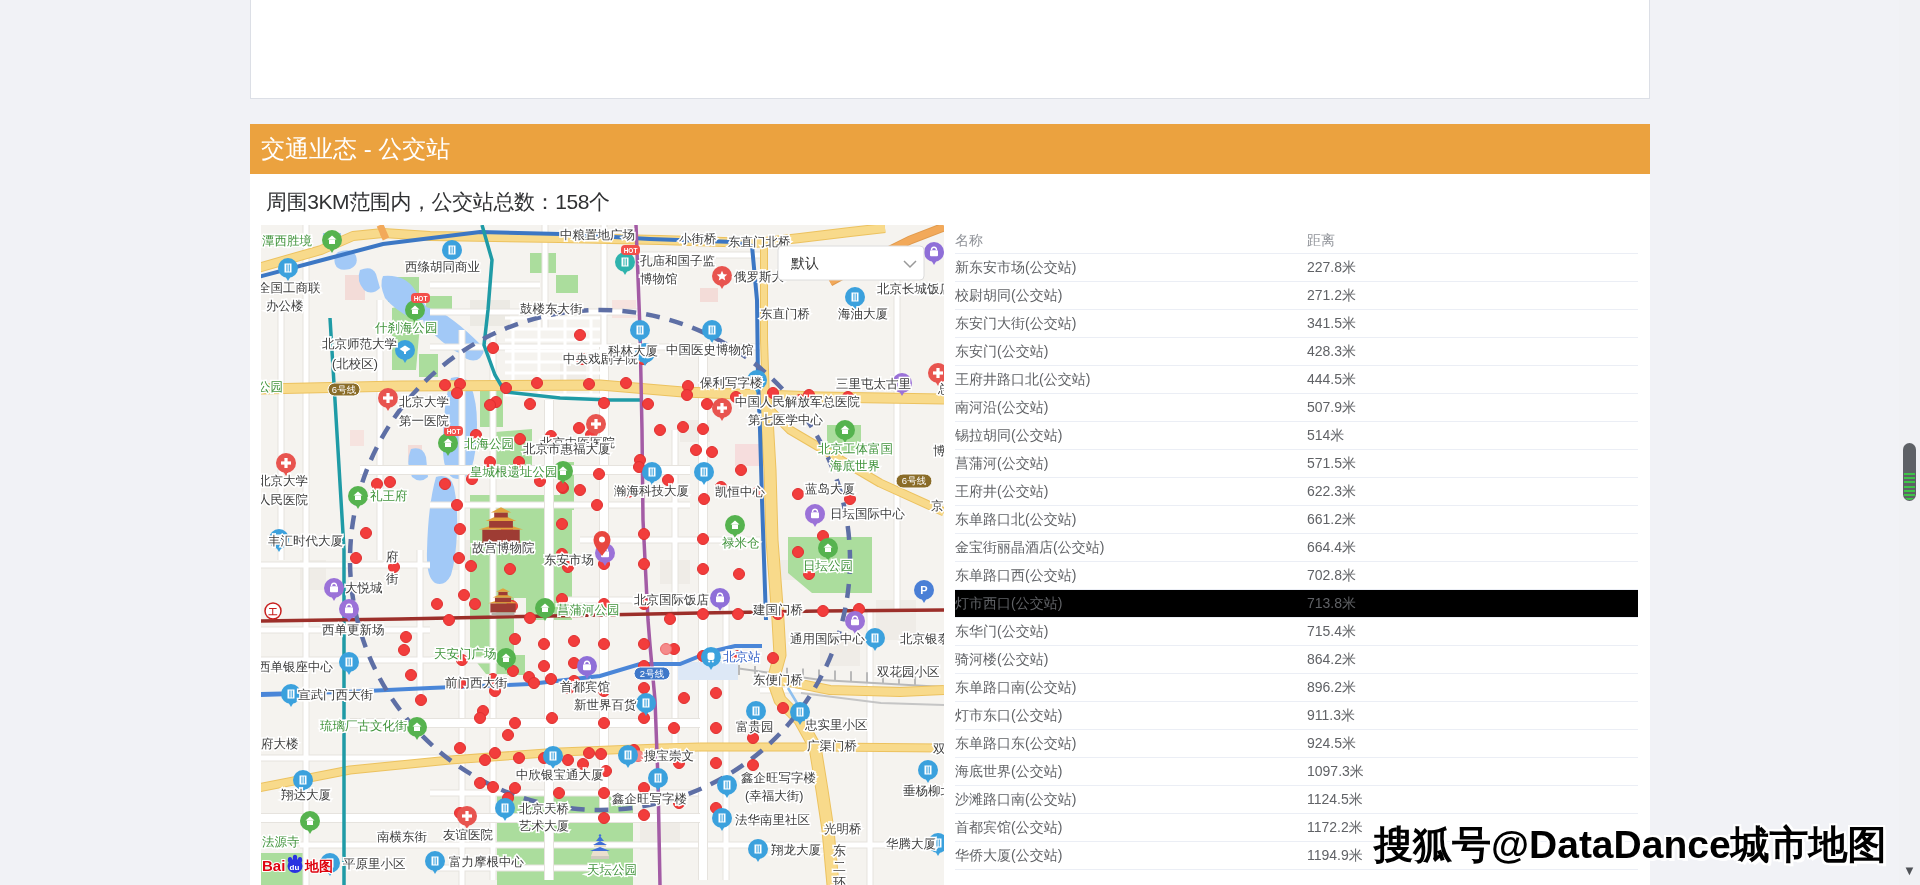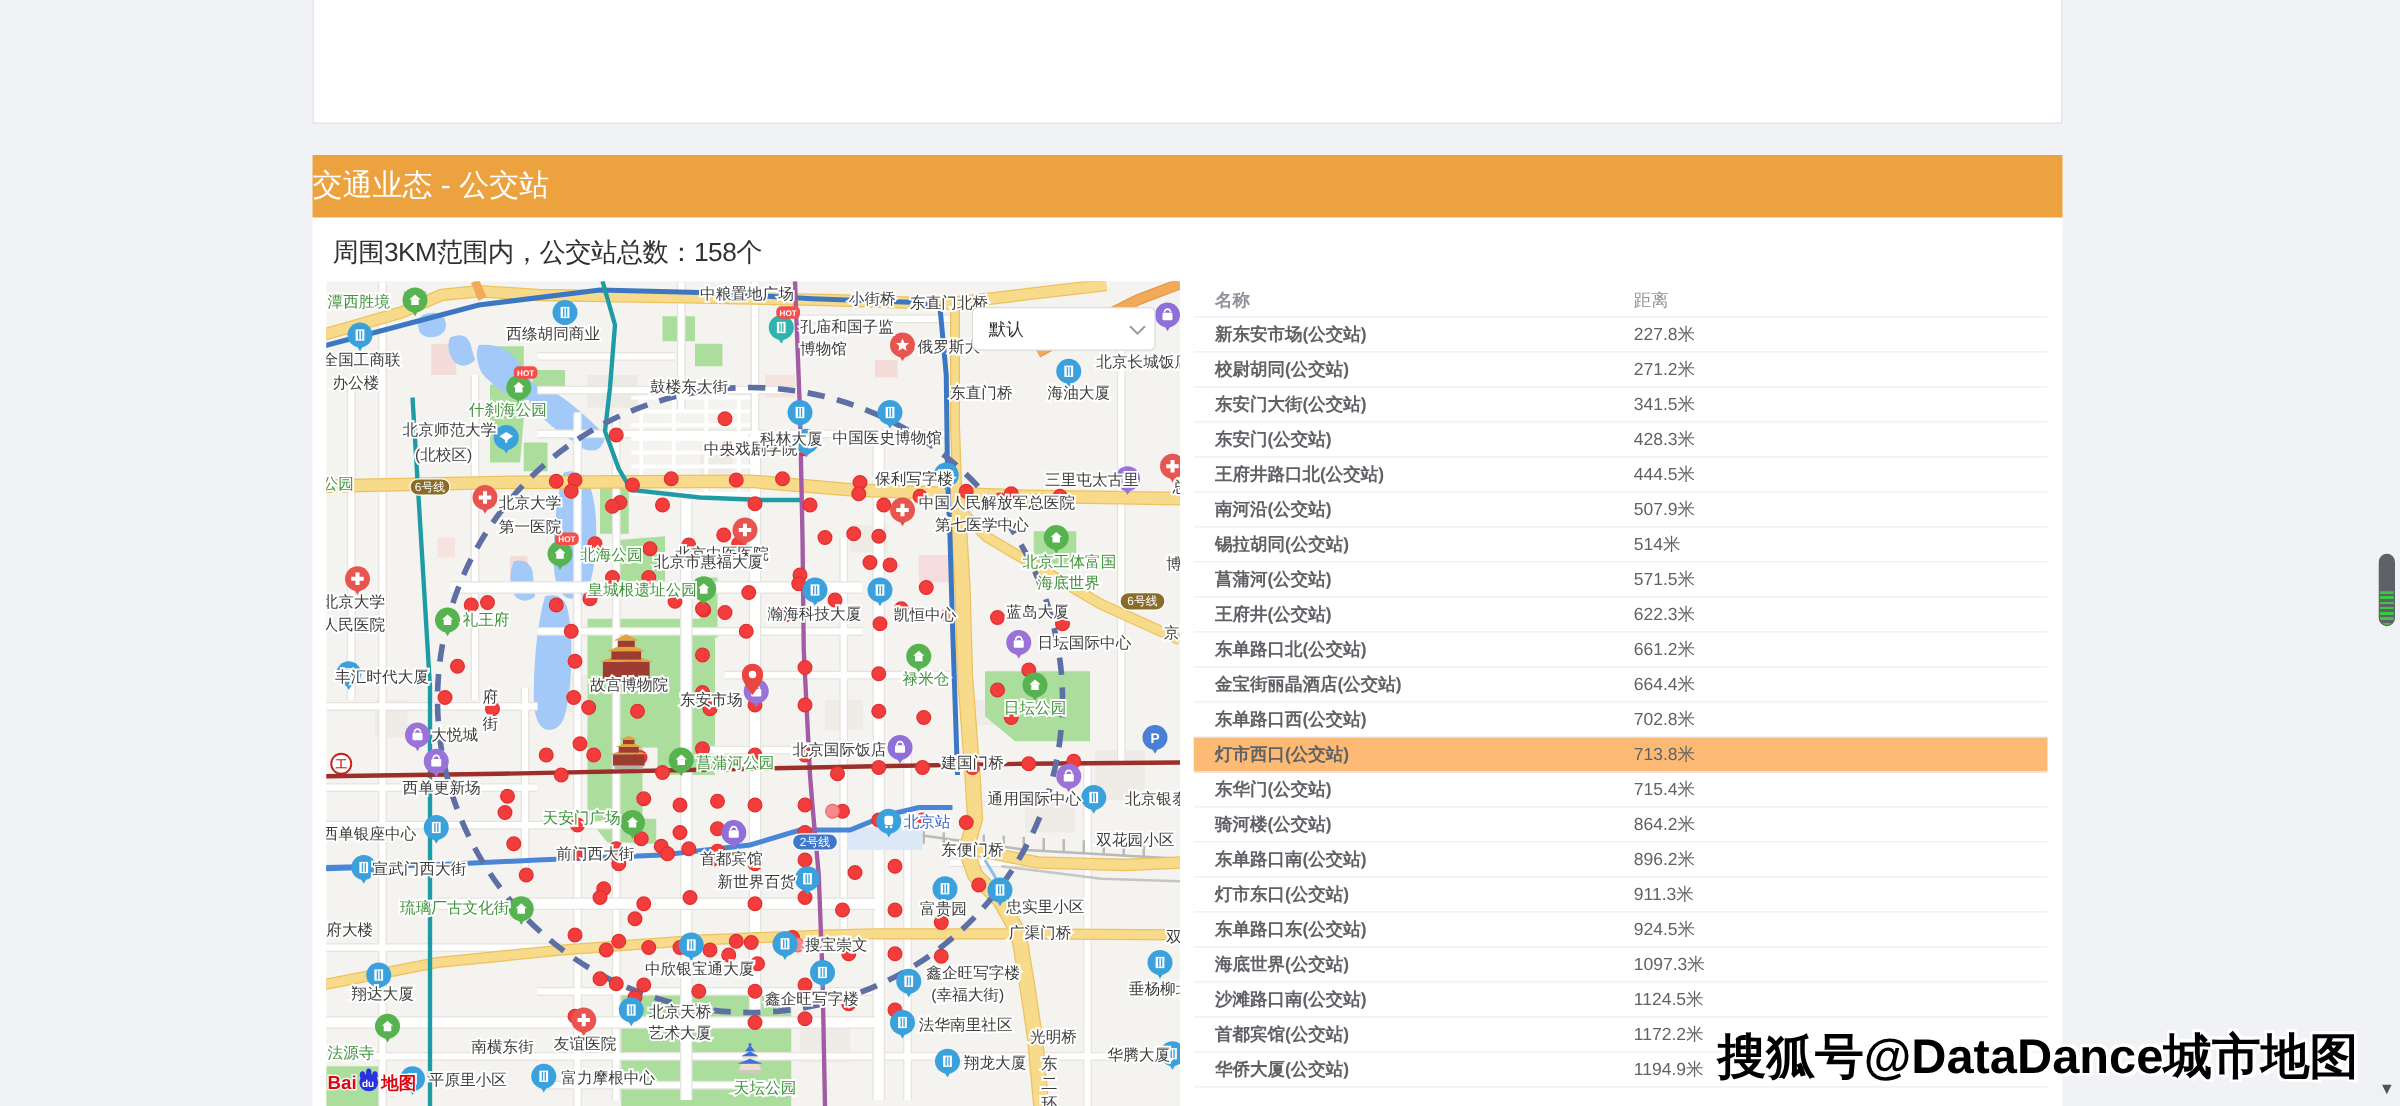--- a/index.html
+++ b/index.html
@@ -1,27 +1,27 @@
 <!DOCTYPE html>
 <html><head><meta charset="utf-8">
 <style>
 *{margin:0;padding:0;box-sizing:border-box}
 html,body{width:1920px;height:885px;overflow:hidden;background:#f1f2f6;
  font-family:"Liberation Sans",sans-serif;}
 #cardtop{position:absolute;left:250px;top:-22px;width:1400px;height:121px;background:#fff;
  border:1px solid #dcdfe6;}
 #cardmain{position:absolute;left:250px;top:124px;width:1400px;height:761px;background:#fff;}
 #hdr{position:absolute;left:250px;top:124px;width:1400px;height:50px;background:#eba23f;
- color:#fff;font-size:24px;line-height:50px;padding-left:0;}
+ color:#fff;font-size:24px;line-height:50px;padding-left:11px;}
 #sub{position:absolute;left:266px;top:188px;font-size:21px;letter-spacing:-0.4px;color:#303133;}
 #map{position:absolute;left:261px;top:225px;width:683px;height:660px;}
 #tbl{position:absolute;left:955px;top:226px;width:683px;font-size:14px;}
 #tbl .thead{height:28px;line-height:28px;color:#909399;border-bottom:1px solid #ebeef5;}
 .trow{height:28px;line-height:27px;color:#606266;border-bottom:1px solid #ebeef5;}
-.c1{position:absolute;left:17px;display:inline-block;font-weight:bold;}
+.c1{position:absolute;left:0;display:inline-block;}
 .c2{position:absolute;left:352px;display:inline-block;}
 .trow,.thead{position:relative;}
 .trow .c1,.trow .c2,.thead .c1,.thead .c2{position:absolute;}
 #wm{position:absolute;left:1374px;top:818px;font-size:39px;font-weight:700;color:#000;
  white-space:nowrap;letter-spacing:0px;
  text-shadow:2px 2px 0 #fff,-2px -2px 0 #fff,2px -2px 0 #fff,-2px 2px 0 #fff,0 2px 0 #fff,2px 0 0 #fff,0 -2px 0 #fff,-2px 0 0 #fff,3px 3px 0 #fff;}
 #sbtrack{position:absolute;left:1899px;top:0;width:21px;height:885px;background:#f0f1f4;}
 #sbthumb{position:absolute;left:1903px;top:443px;width:13px;height:58px;border-radius:7px;background:#5e6166;}
 #sbgreen{position:absolute;left:1904px;top:473px;width:11px;height:27px;border-radius:0 0 6px 6px;
  background:repeating-linear-gradient(180deg,#3ec447 0 2px,#5e6166 2px 4.2px);}
@@ -978,21 +978,21 @@
       <div class="c2">661.2米</div>
     </div>
     <div class="trow">
       <div class="c1">金宝街丽晶酒店(公交站)</div>
       <div class="c2">664.4米</div>
     </div>
     <div class="trow">
       <div class="c1">东单路口西(公交站)</div>
       <div class="c2">702.8米</div>
     </div>
-    <div class="trow" style="background:#fdba74">
+    <div class="trow" style="background:#000000">
       <div class="c1">灯市西口(公交站)</div>
       <div class="c2">713.8米</div>
     </div>
     <div class="trow">
       <div class="c1">东华门(公交站)</div>
       <div class="c2">715.4米</div>
     </div>
     <div class="trow">
       <div class="c1">骑河楼(公交站)</div>
       <div class="c2">864.2米</div>

